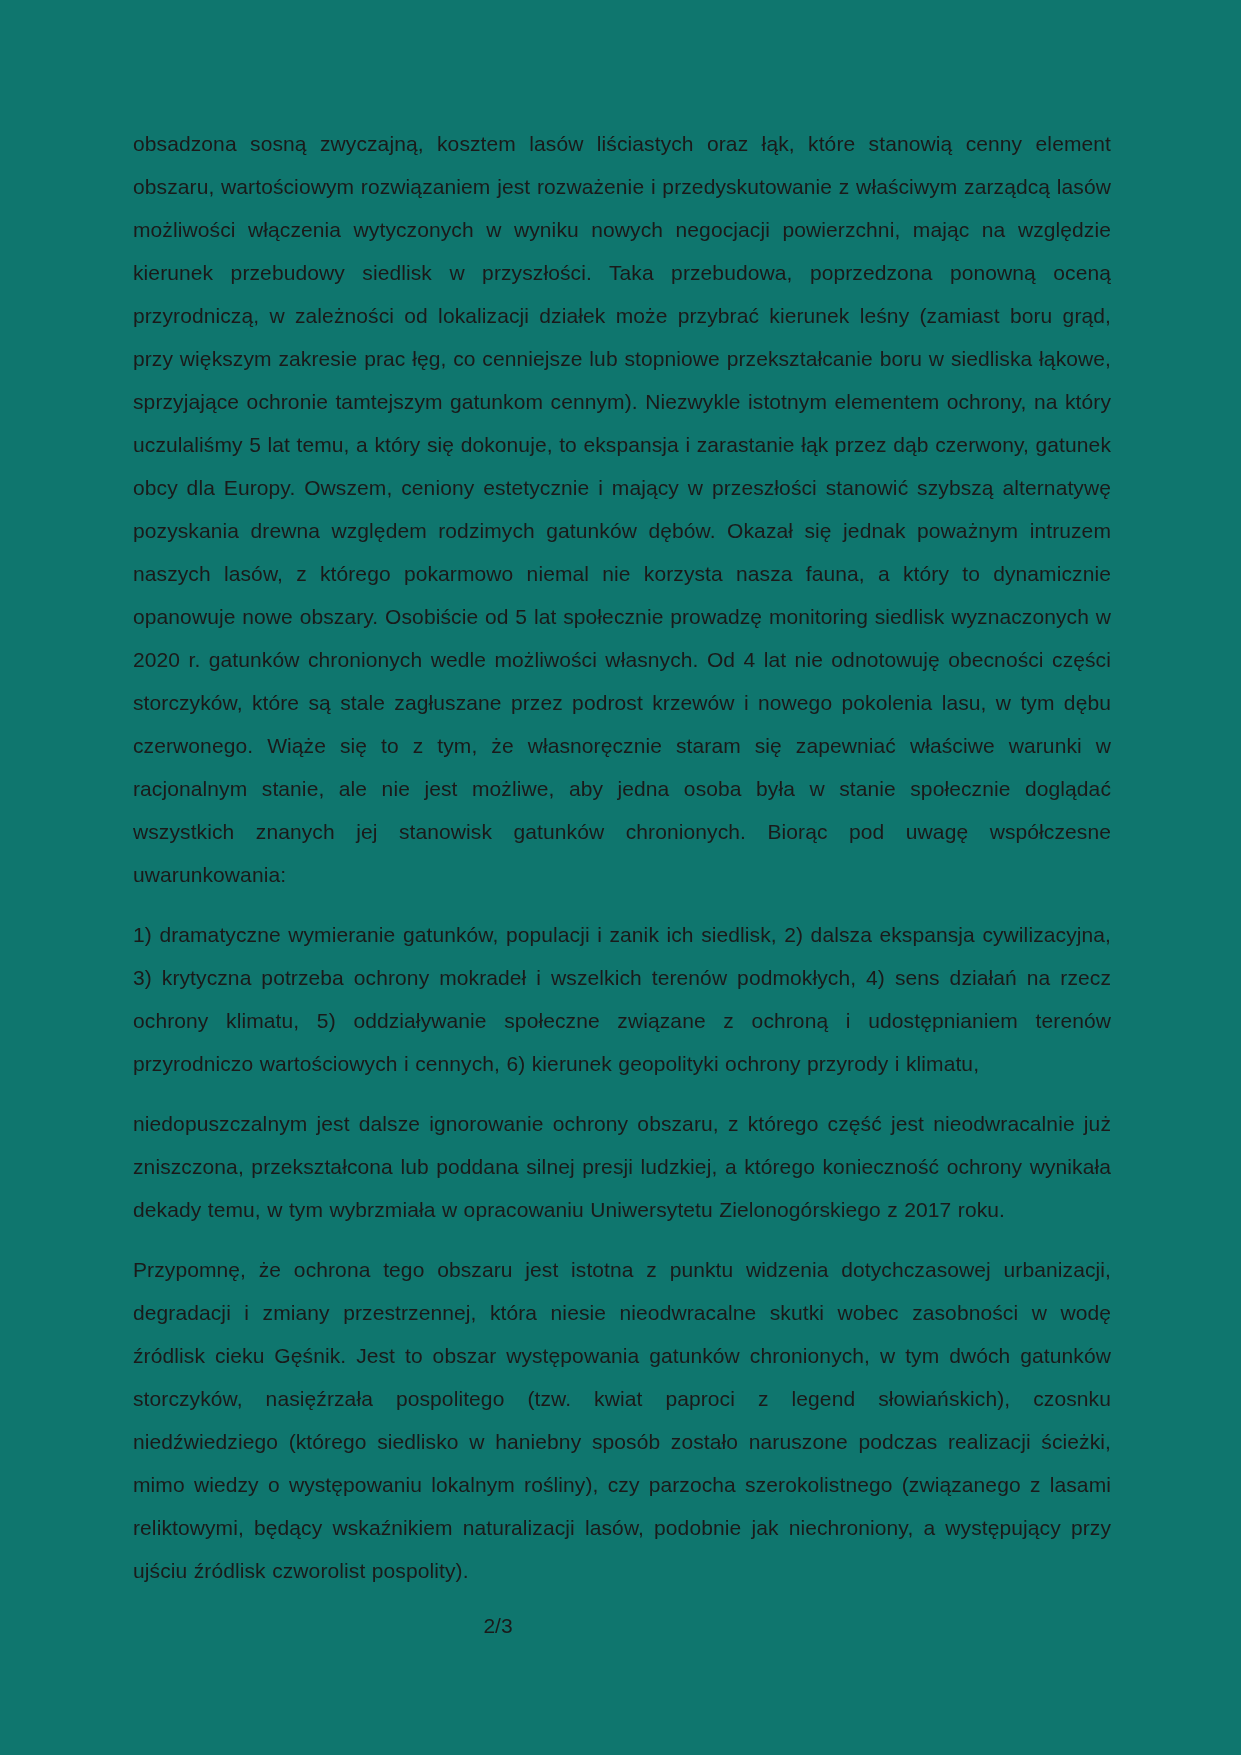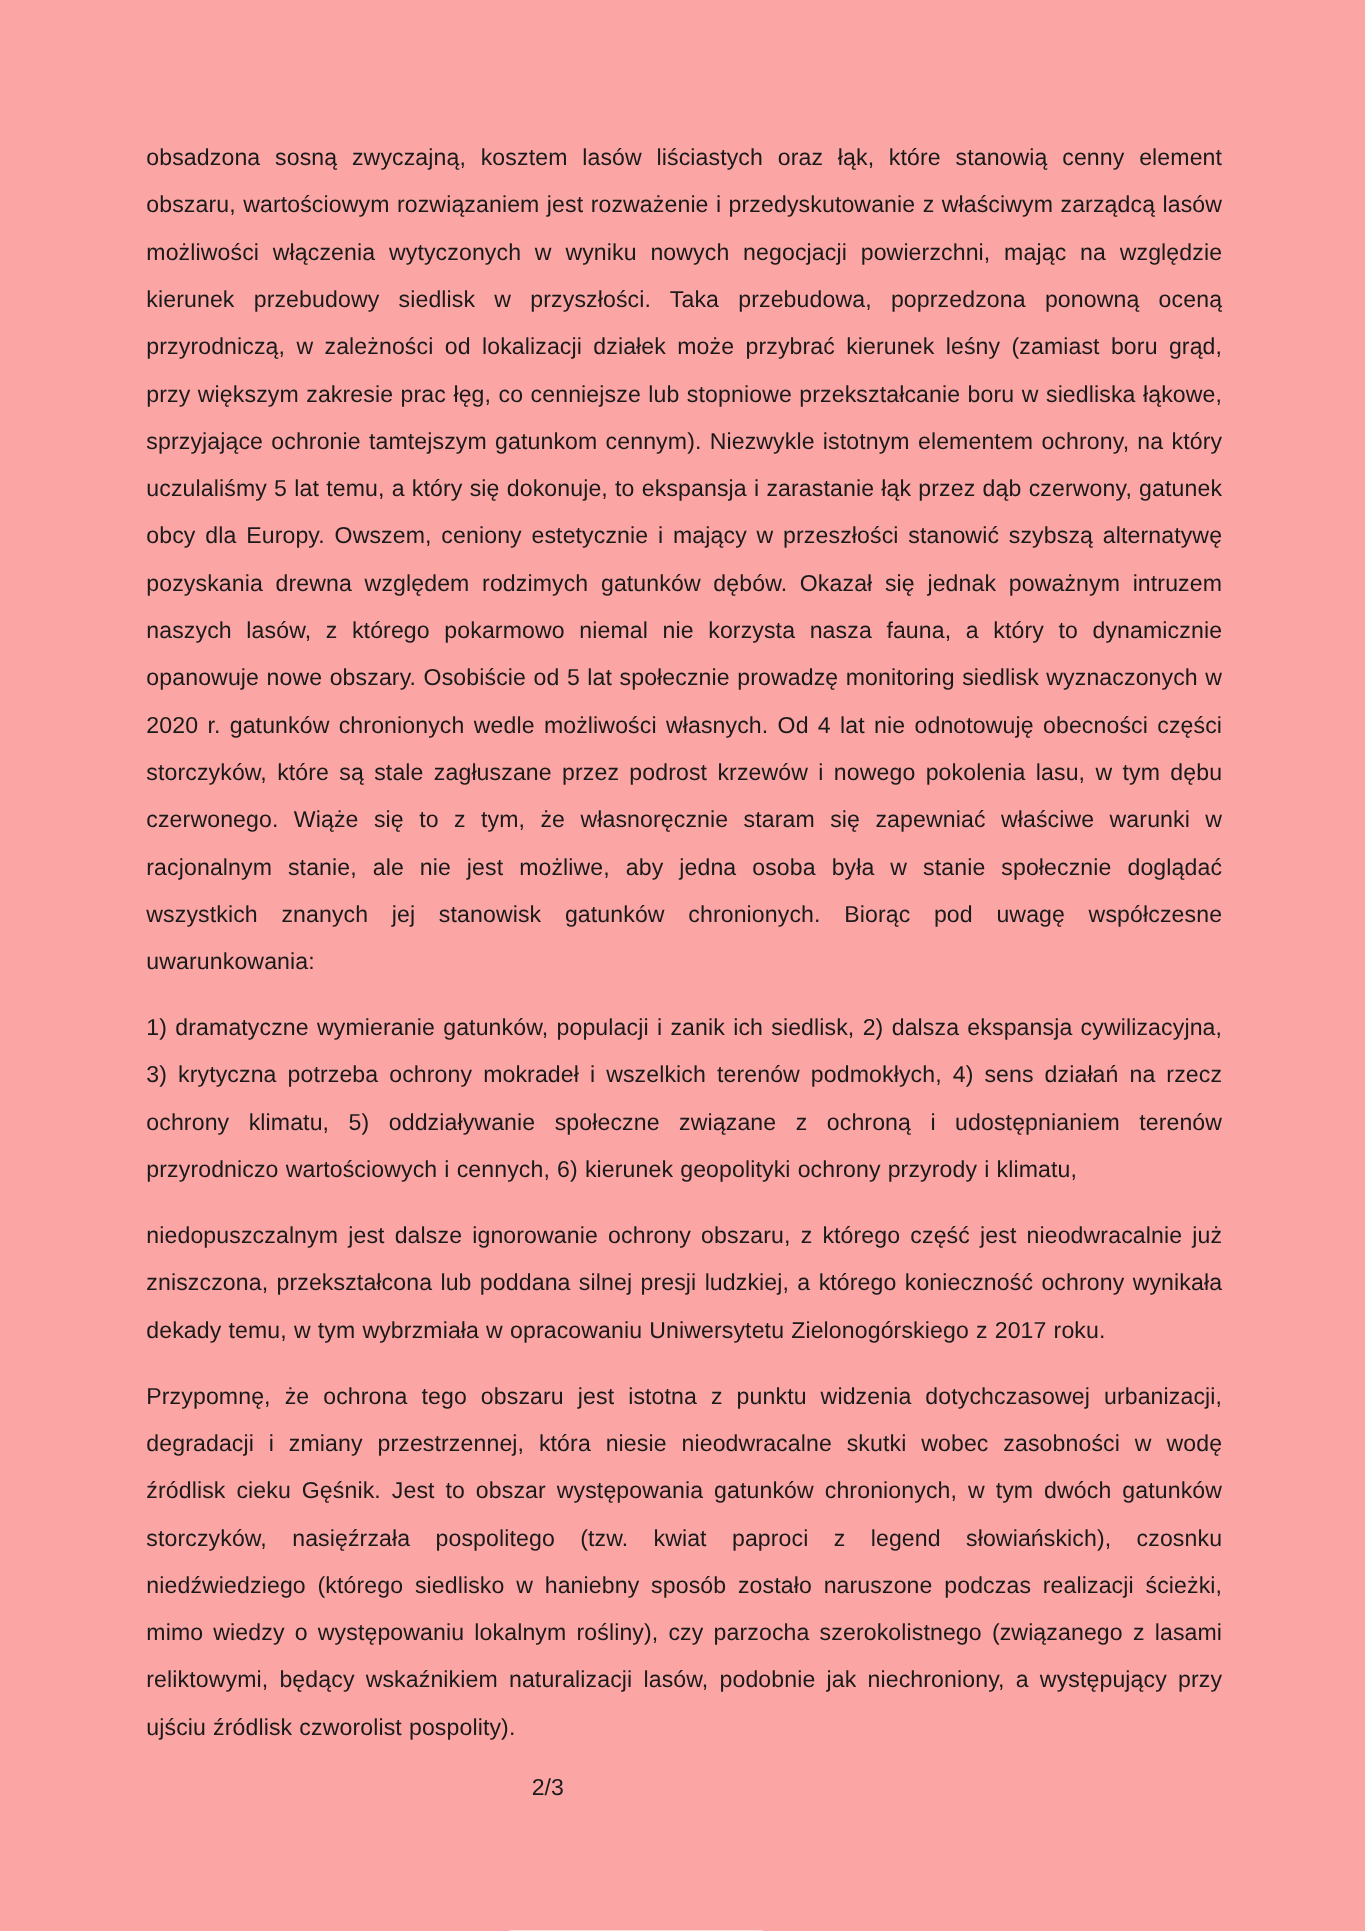--- a/index.html
+++ b/index.html
@@ -14,21 +14,21 @@
     position: relative;
     font-family: "Liberation Sans", "DejaVu Sans", sans-serif;
     color: #1a1a1a;
   }
   .page {
     position: absolute;
     top: 0;
     left: 0;
     width: 1241px;
     height: 1755px;
-    background: #fca5a5;
+    background: #0f766e;
     box-sizing: border-box;
     padding: 122px 130px 0 133px;
   }
   .doc-body p {
     margin: 0 0 17px 0;
     font-size: 21px;
     line-height: 43px;
     text-align: justify;
     text-justify: inter-word;
     letter-spacing: 0.1px;

